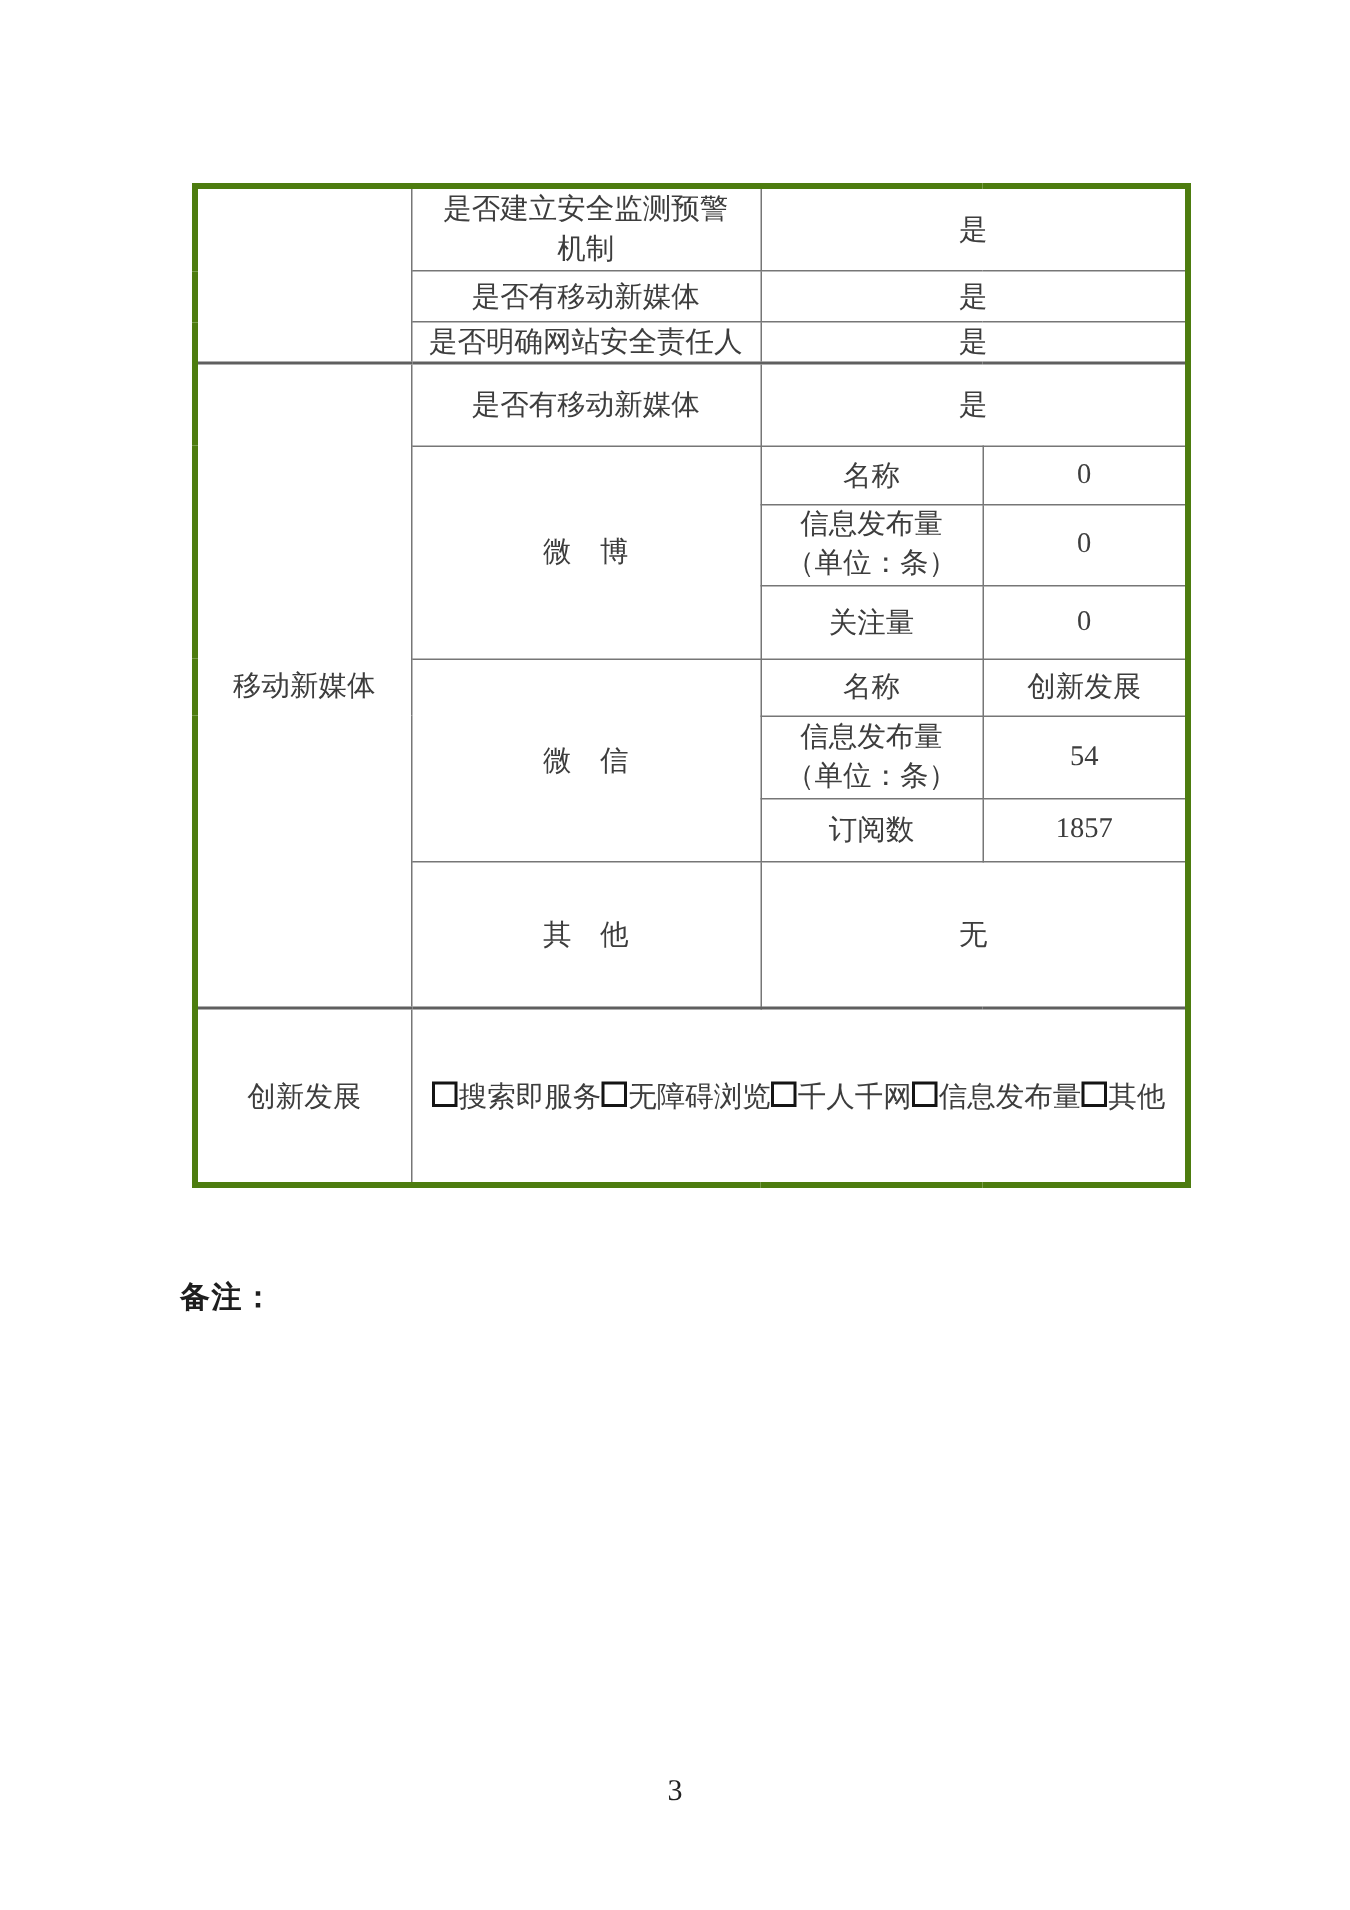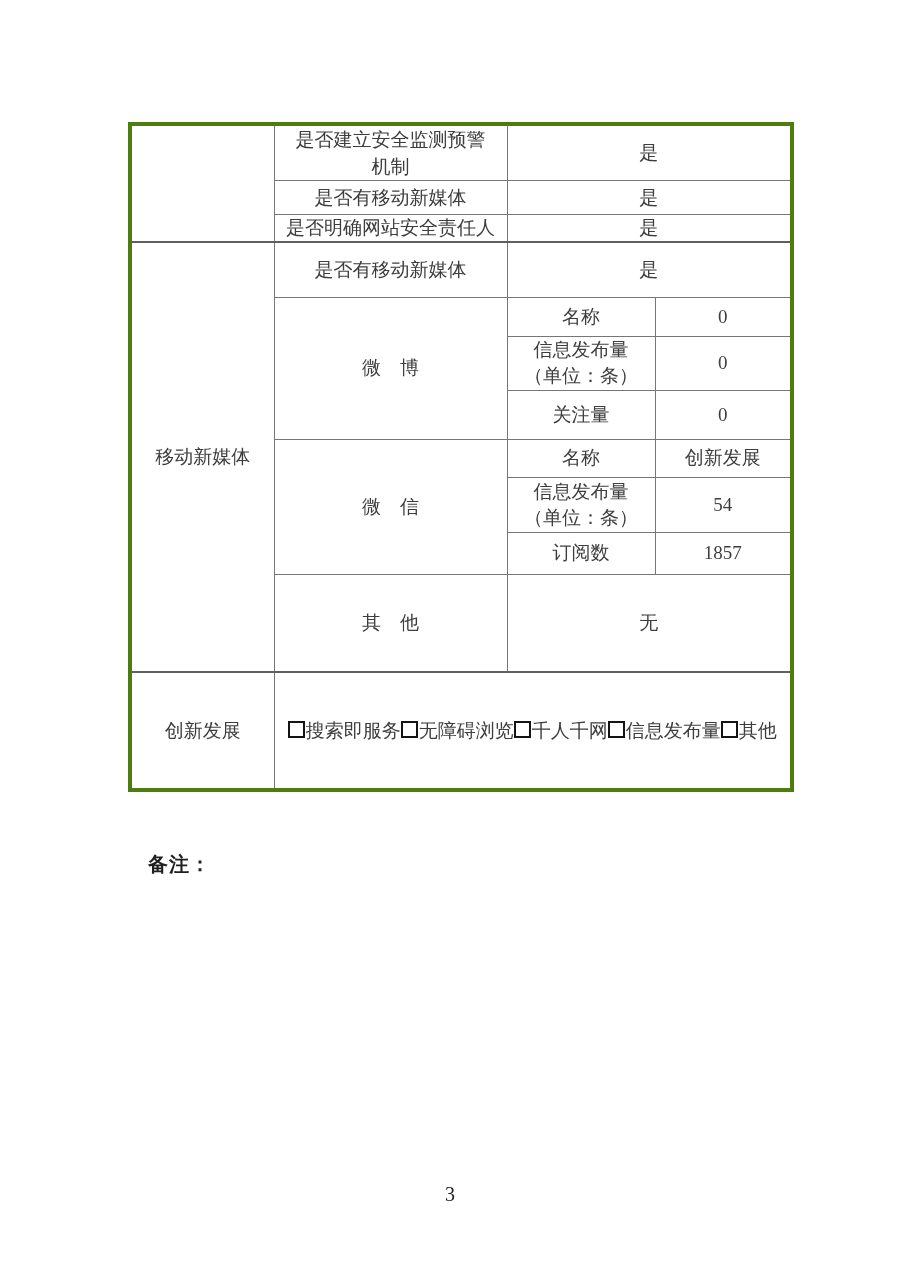--- a/index.html
+++ b/index.html
@@ -70,21 +70,20 @@
     background: #ffffff;
   }
   .notes-label {
     position: absolute;
     left: 120px;
     top: 851px;
     font-size: 20px;
     font-weight: bold;
     color: #1e1e1e;
     letter-spacing: 1px;
-    margin-left: 28px;
   }
   .page-number {
     position: absolute;
     left: 0;
     top: 1183px;
     width: 100%;
     text-align: center;
     font-size: 20px;
     color: #222222;
   }

